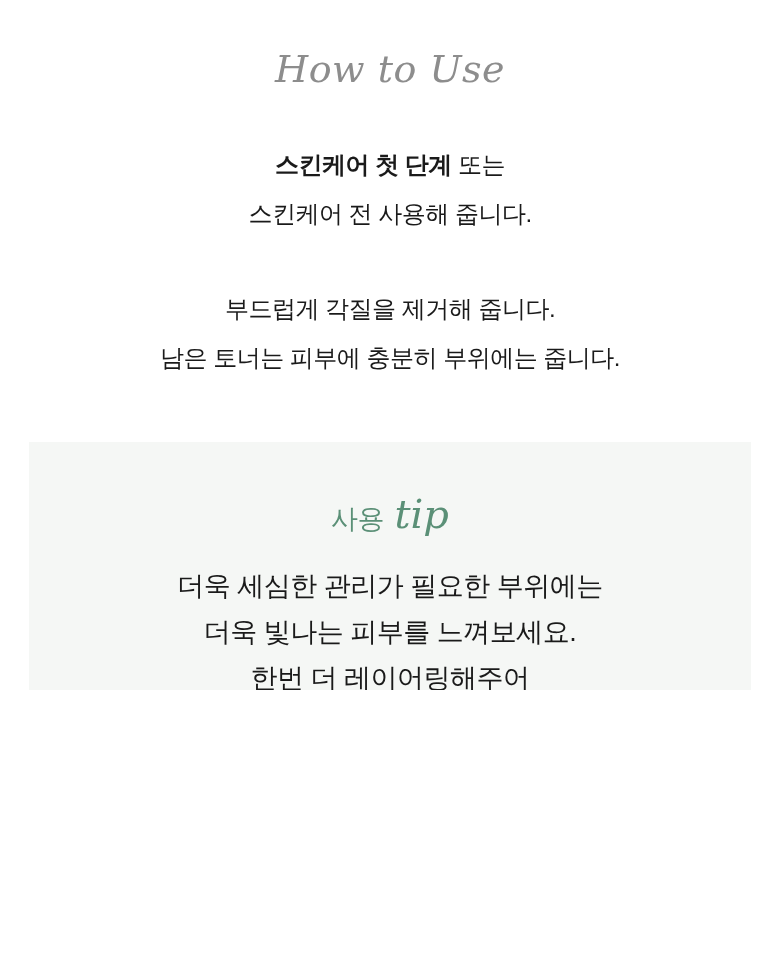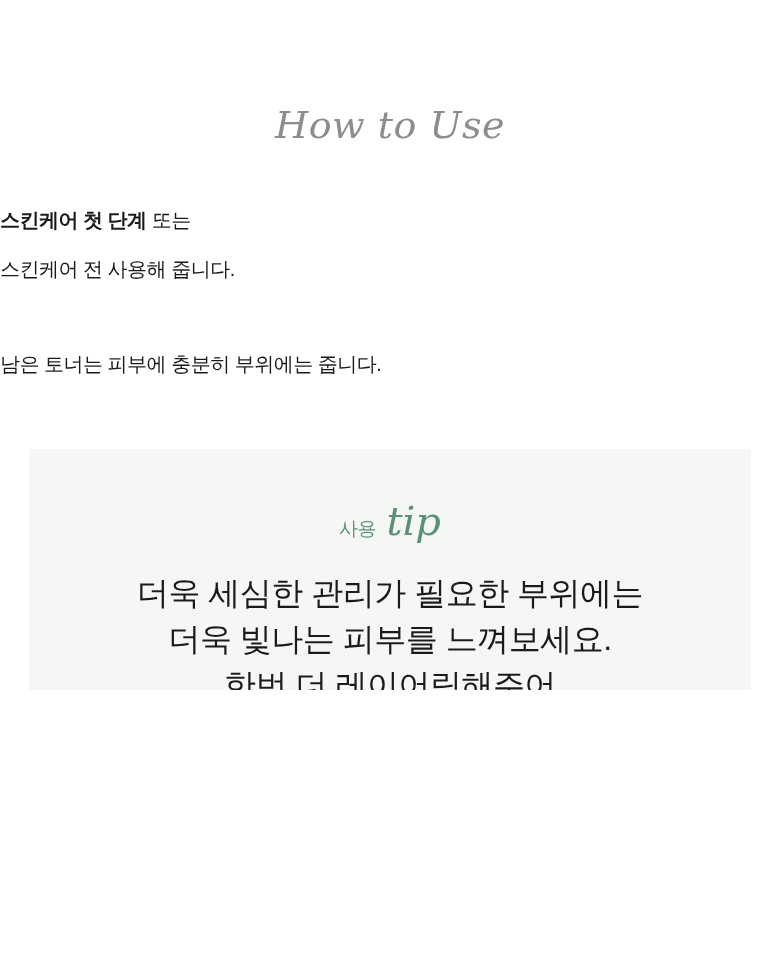--- a/index.html
+++ b/index.html
@@ -10,35 +10,36 @@
   }
   * { margin: 0; padding: 0; box-sizing: border-box; }
   html, body { background: #ffffff; }
   .page {
     position: relative;
     width: 780px;
     height: 690px;
     margin: 0 auto;
     background: #ffffff;
     font-family: "Liberation Sans", sans-serif;
-    padding-top: 102px;
+    padding-top: 46px;
     overflow: hidden;
   }
   .title {
     text-align: center;
     font-family: "DejaVu Serif", "Liberation Serif", serif;
     font-style: italic;
     font-weight: 400;
     font-size: 38px;
     line-height: 46px;
     letter-spacing: 0.5px;
     color: var(--title-gray);
   }
   .para {
-    font-size: 20px;
+    text-align: center;
+    font-size: 24px;
     line-height: 49px;
     color: var(--body-text);
     letter-spacing: -0.5px;
   }
   .intro { margin-top: 48px; }
   .instructions { margin-top: 46px; }
   .bold { font-weight: 700; }
   .tip-box {
     width: 722px;
     margin: 60px auto 0 auto;
@@ -46,34 +47,34 @@
     padding: 46px 10px 50px 10px;
     text-align: center;
   }
   .tip-heading {
     text-align: center;
     color: var(--accent-green);
     line-height: 52px;
   }
   .tip-heading .ko {
     font-family: "Liberation Sans", sans-serif;
-    font-size: 19px;
+    font-size: 27px;
     font-weight: 400;
     letter-spacing: -0.5px;
   }
   .tip-heading .en {
     font-family: "DejaVu Serif", "Liberation Serif", serif;
     font-style: italic;
     font-weight: 400;
     font-size: 40px;
     margin-left: 6px;
   }
   .tip-text {
     margin-top: 14px;
-    font-size: 32px;
+    font-size: 27px;
     line-height: 46px;
     color: var(--body-text);
     letter-spacing: -0.5px;
   }
 </style>
 </head>
 <body>
 
 <div class="page">
 
@@ -81,20 +82,21 @@
 
   <div class="para intro">
     <div>
       <span class="bold">스킨케어 첫 단계</span>
       <span>또는</span>
     </div>
     <div>스킨케어 전 사용해 줍니다.</div>
   </div>
 
   <div class="para instructions">
+    <div>부드럽게 각질을 제거해 줍니다.</div>
     <div>남은 토너는 피부에 충분히 부위에는 줍니다.</div>
   </div>
 
   <div class="tip-box">
     <div class="tip-heading">
       <span class="ko">사용</span>
       <span class="en">tip</span>
     </div>
     <div class="tip-text">
       <div>더욱 세심한 관리가 필요한 부위에는</div>

